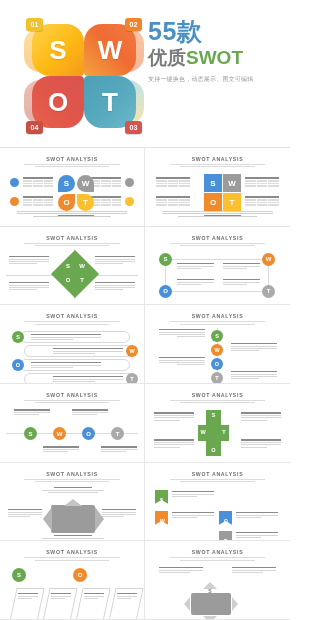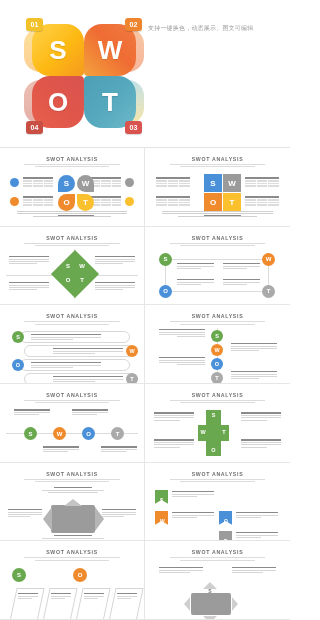--- a/index.html
+++ b/index.html
@@ -139,20 +139,24 @@
         <span>T</span>
       </div>
 
       <div class="badge b01">01</div>
       <div class="badge b02">02</div>
       <div class="badge b03">03</div>
       <div class="badge b04">04</div>
     </div>
 
     <div class="title-block">
+      <div class="t-line1">55款</div>
+      <div class="t-line2">
+        <span>优质</span><span class="en">SWOT</span>
+      </div>
       <div class="t-sub">支持一键换色，动态展示、图文可编辑</div>
     </div>
   </div>
 
   <div class="grid">
 
     <div class="slide">
       <div class="s-title">SWOT ANALYSIS</div>
       <div class="s-sub">
         <div class="ln w90"></div>

